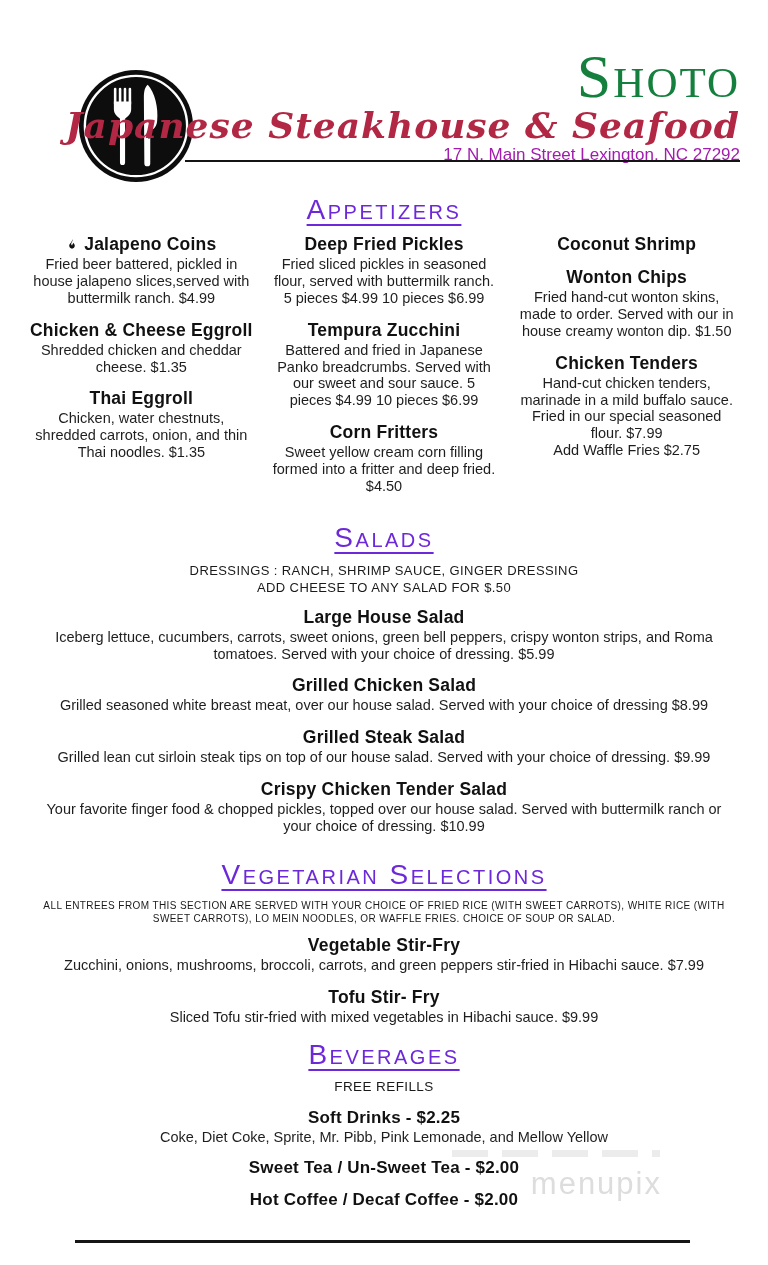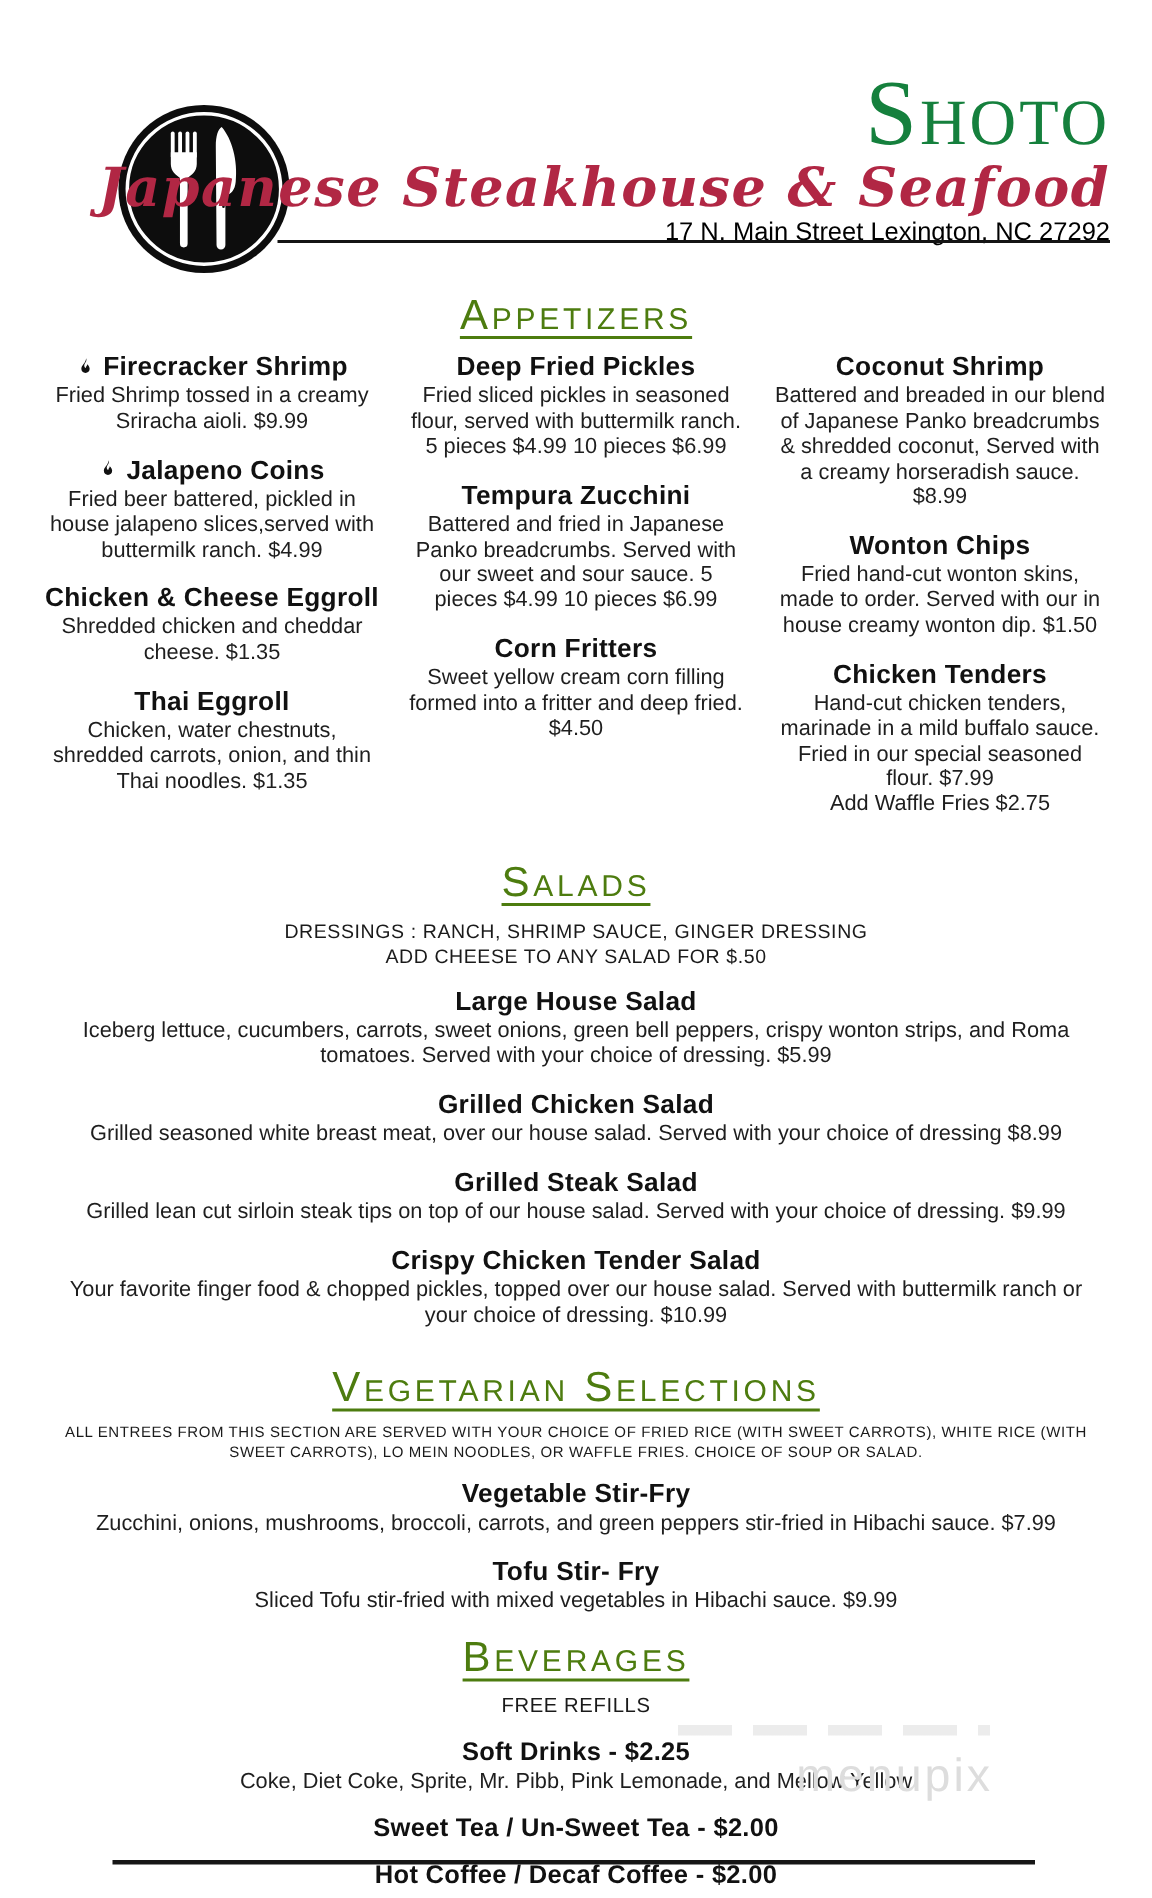--- a/index.html
+++ b/index.html
@@ -23,30 +23,30 @@
     font-weight:400; letter-spacing:2px;
     color:#15803d;
   }
   .subtitle {
     font-family:"DejaVu Serif", serif;
     font-style:italic; font-weight:bold;
     font-size:36px; line-height:1.05;
     color:#b12744; letter-spacing:1px;
     margin-top:2px;
   }
-  .address { font-size:17px; color:#000000; margin-top:0px; }
+  .address { font-size:17px; color:#a21caf; margin-top:0px; }
   .header-rule { position:absolute; left:185px; right:28px; top:160px; border-top:2px solid #141414; }
 
   
   .section { text-align:center; }
   .section-heading {
     font-variant:small-caps;
     font-weight:400;
     font-size:28px; letter-spacing:2.5px;
-    color:#4d7c0f;
+    color:#6d28d9;
     text-decoration:underline;
     text-decoration-thickness:2px;
     text-underline-offset:5px;
     margin:0 0 8px 0;
   }
   .columns {
     display:grid;
     grid-template-columns:1fr 1fr 1fr;
     gap:0 20px;
     padding:0 30px;
@@ -122,31 +122,20 @@
       <div class="subtitle">Japanese Steakhouse &amp; Seafood</div>
       <div class="address">17 N. Main Street Lexington, NC 27292</div>
     </div>
     <div class="header-rule"></div>
   </header>
 
   <section class="section sec-appetizers">
     <h2 class="section-heading">Appetizers</h2>
     <div class="columns">
       <div class="col">
-  <div class="menu-item">
-    <div class="item-name-row">
-      <span class="spicy">
-        <svg viewBox="0 0 16 16" width="12" height="15">
-          <path fill="#111111" d="M8.6 0.5 C9.6 3.4 6.9 4.9 6.9 7.2 C6.9 8.2 7.5 8.9 8.3 9.2 C8 7.9 9.6 7.3 9.5 5.7 C10.9 7 11.7 8.4 11.7 9.8 C11.7 11.9 10.1 13.5 8 13.5 C5.9 13.5 4.3 11.9 4.3 9.8 C4.3 6.4 8.1 5.3 8.6 0.5 Z"></path>
-        </svg>
-      </span>
-      <span class="item-name">Firecracker Shrimp</span>
-    </div>
-    <div class="item-desc">Fried Shrimp tossed in a creamy Sriracha aioli.  $9.99</div>
-  </div>
 
   <div class="menu-item">
     <div class="item-name-row">
       <span class="spicy">
         <svg viewBox="0 0 16 16" width="12" height="15">
           <path fill="#111111" d="M8.6 0.5 C9.6 3.4 6.9 4.9 6.9 7.2 C6.9 8.2 7.5 8.9 8.3 9.2 C8 7.9 9.6 7.3 9.5 5.7 C10.9 7 11.7 8.4 11.7 9.8 C11.7 11.9 10.1 13.5 8 13.5 C5.9 13.5 4.3 11.9 4.3 9.8 C4.3 6.4 8.1 5.3 8.6 0.5 Z"></path>
         </svg>
       </span>
       <span class="item-name">Jalapeno Coins</span>
     </div>
@@ -193,21 +182,20 @@
     </div>
     <div class="item-desc">Sweet yellow cream corn filling formed into a fritter and deep fried.  $4.50</div>
   </div>
 </div>
       <div class="col">
   <div class="menu-item">
     <div class="item-name-row">
       
       <span class="item-name">Coconut Shrimp</span>
     </div>
-    <div class="item-desc">Battered and breaded in our blend of Japanese Panko breadcrumbs &amp; shredded coconut,  Served with a creamy horseradish sauce.  $8.99</div>
   </div>
 
   <div class="menu-item">
     <div class="item-name-row">
       
       <span class="item-name">Wonton Chips</span>
     </div>
     <div class="item-desc">Fried hand-cut wonton skins, made to order.  Served with our in house creamy wonton dip.  $1.50</div>
   </div>
 

